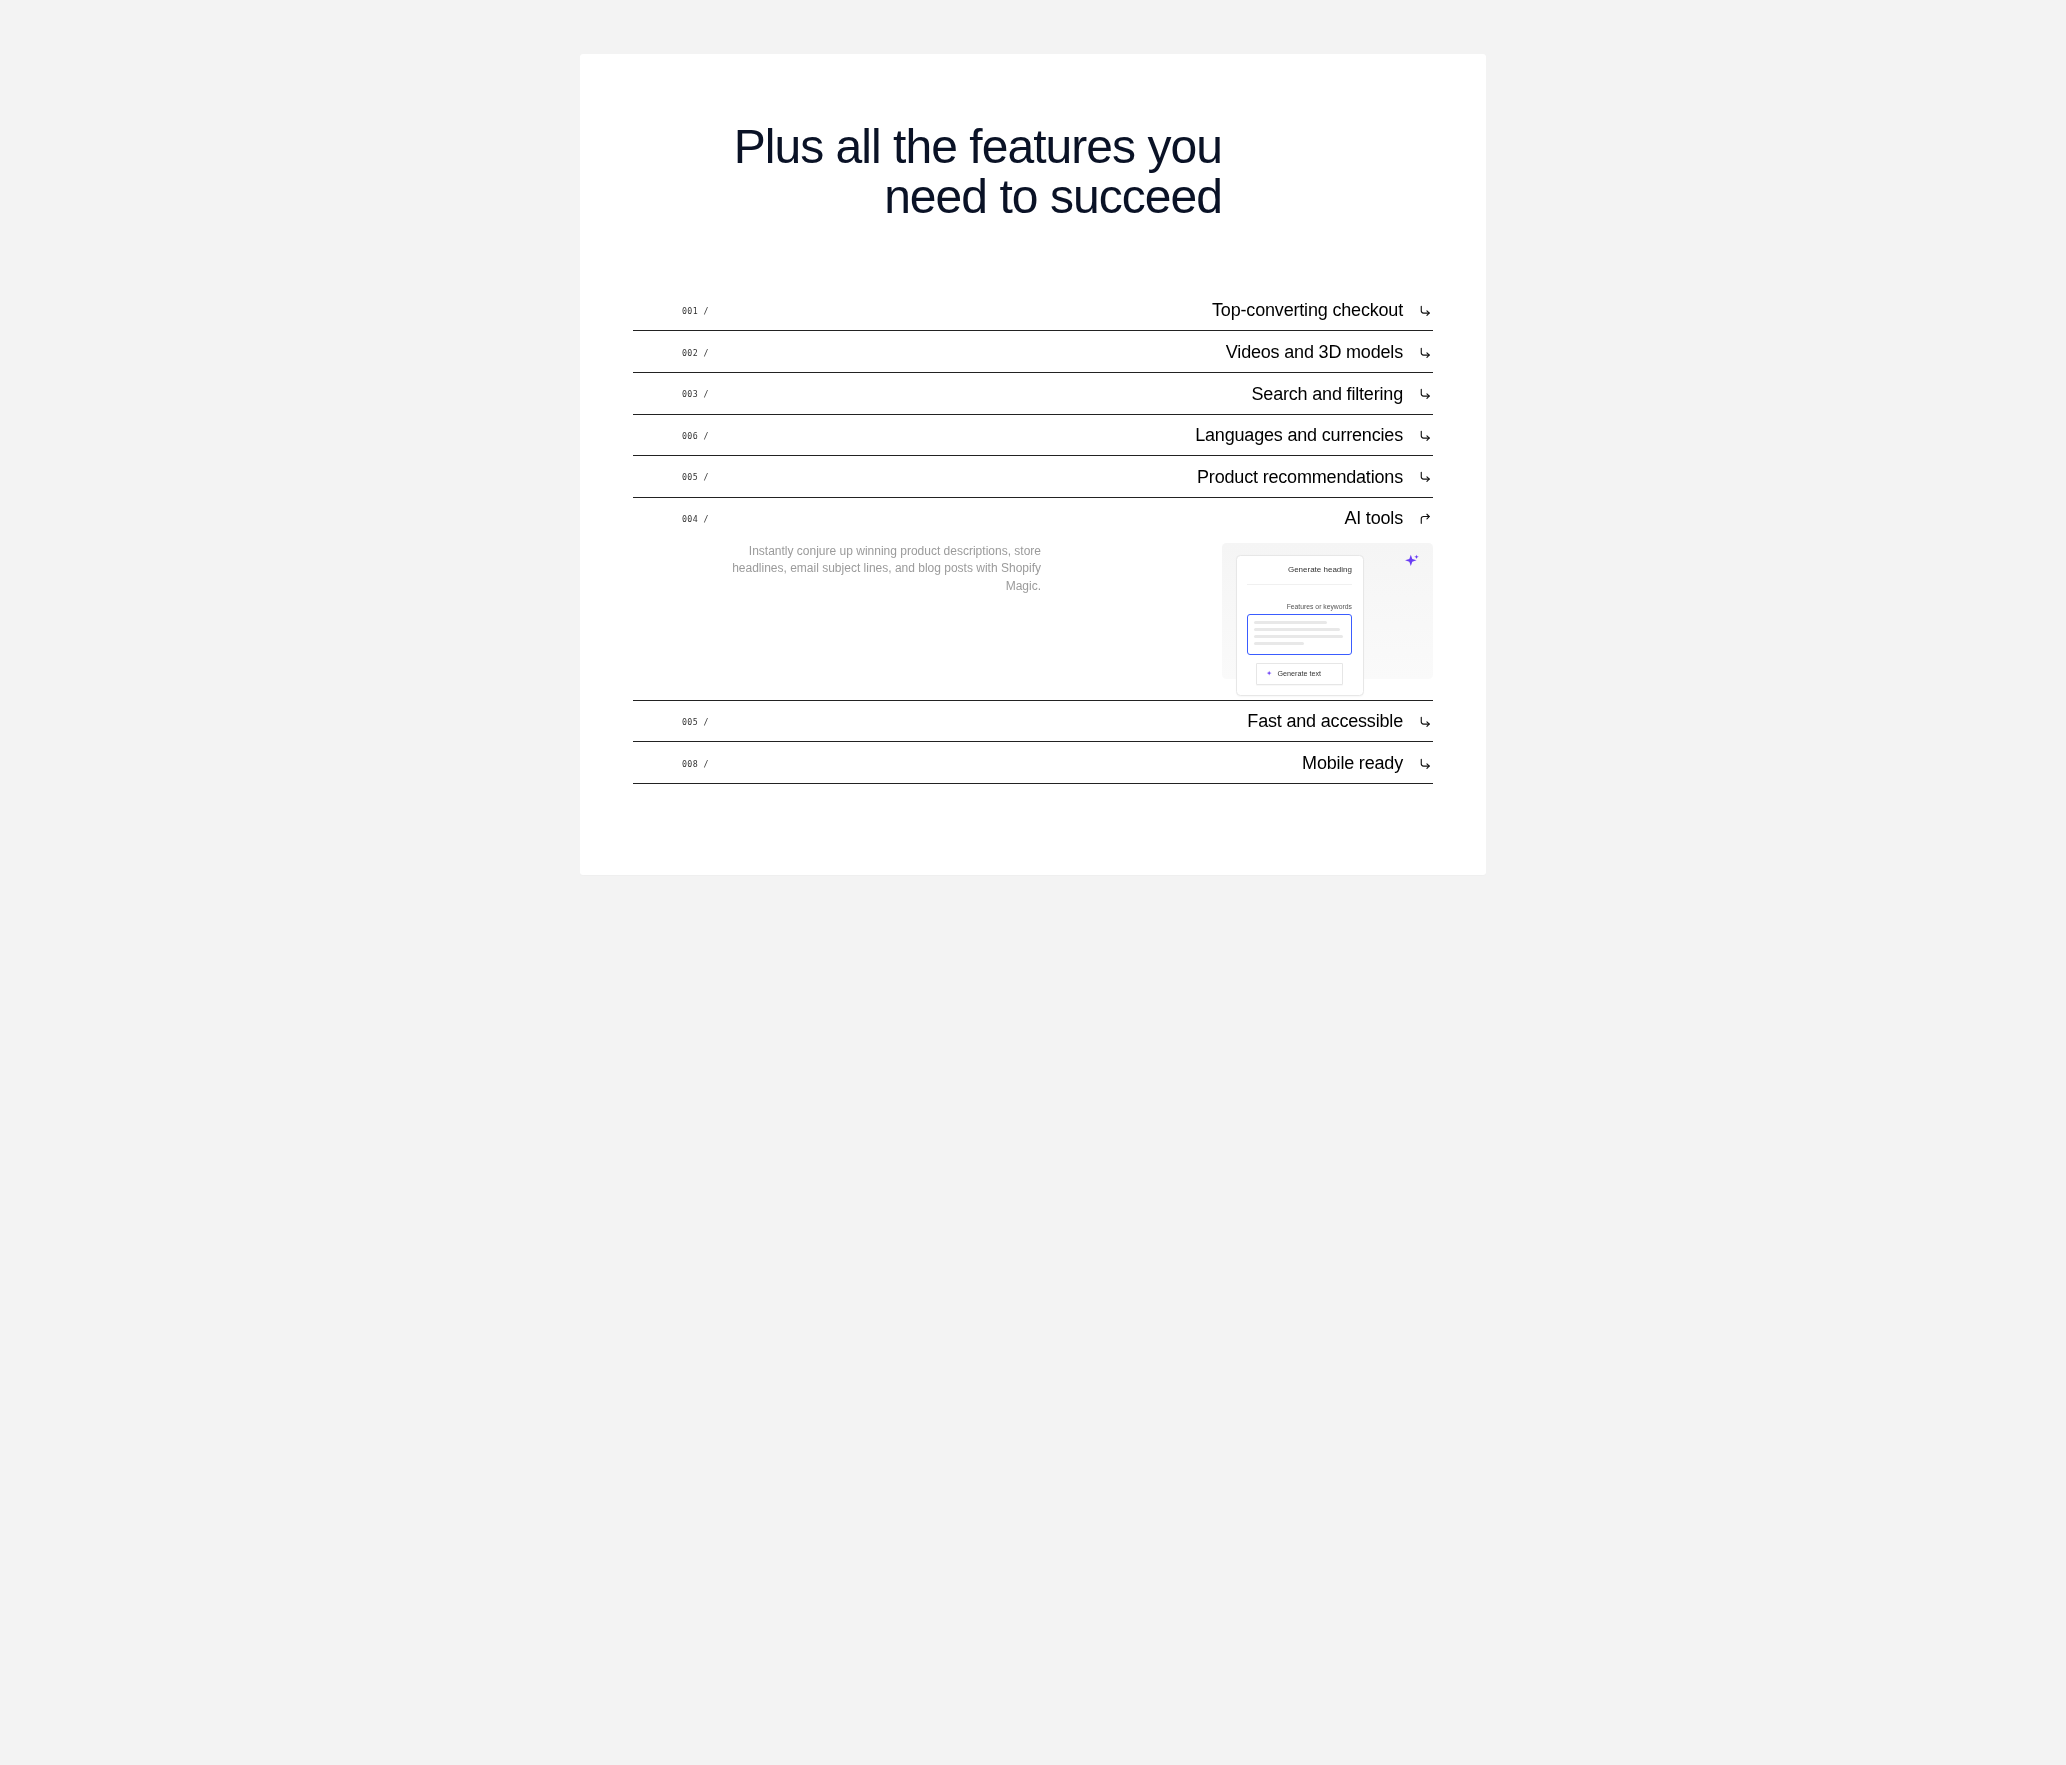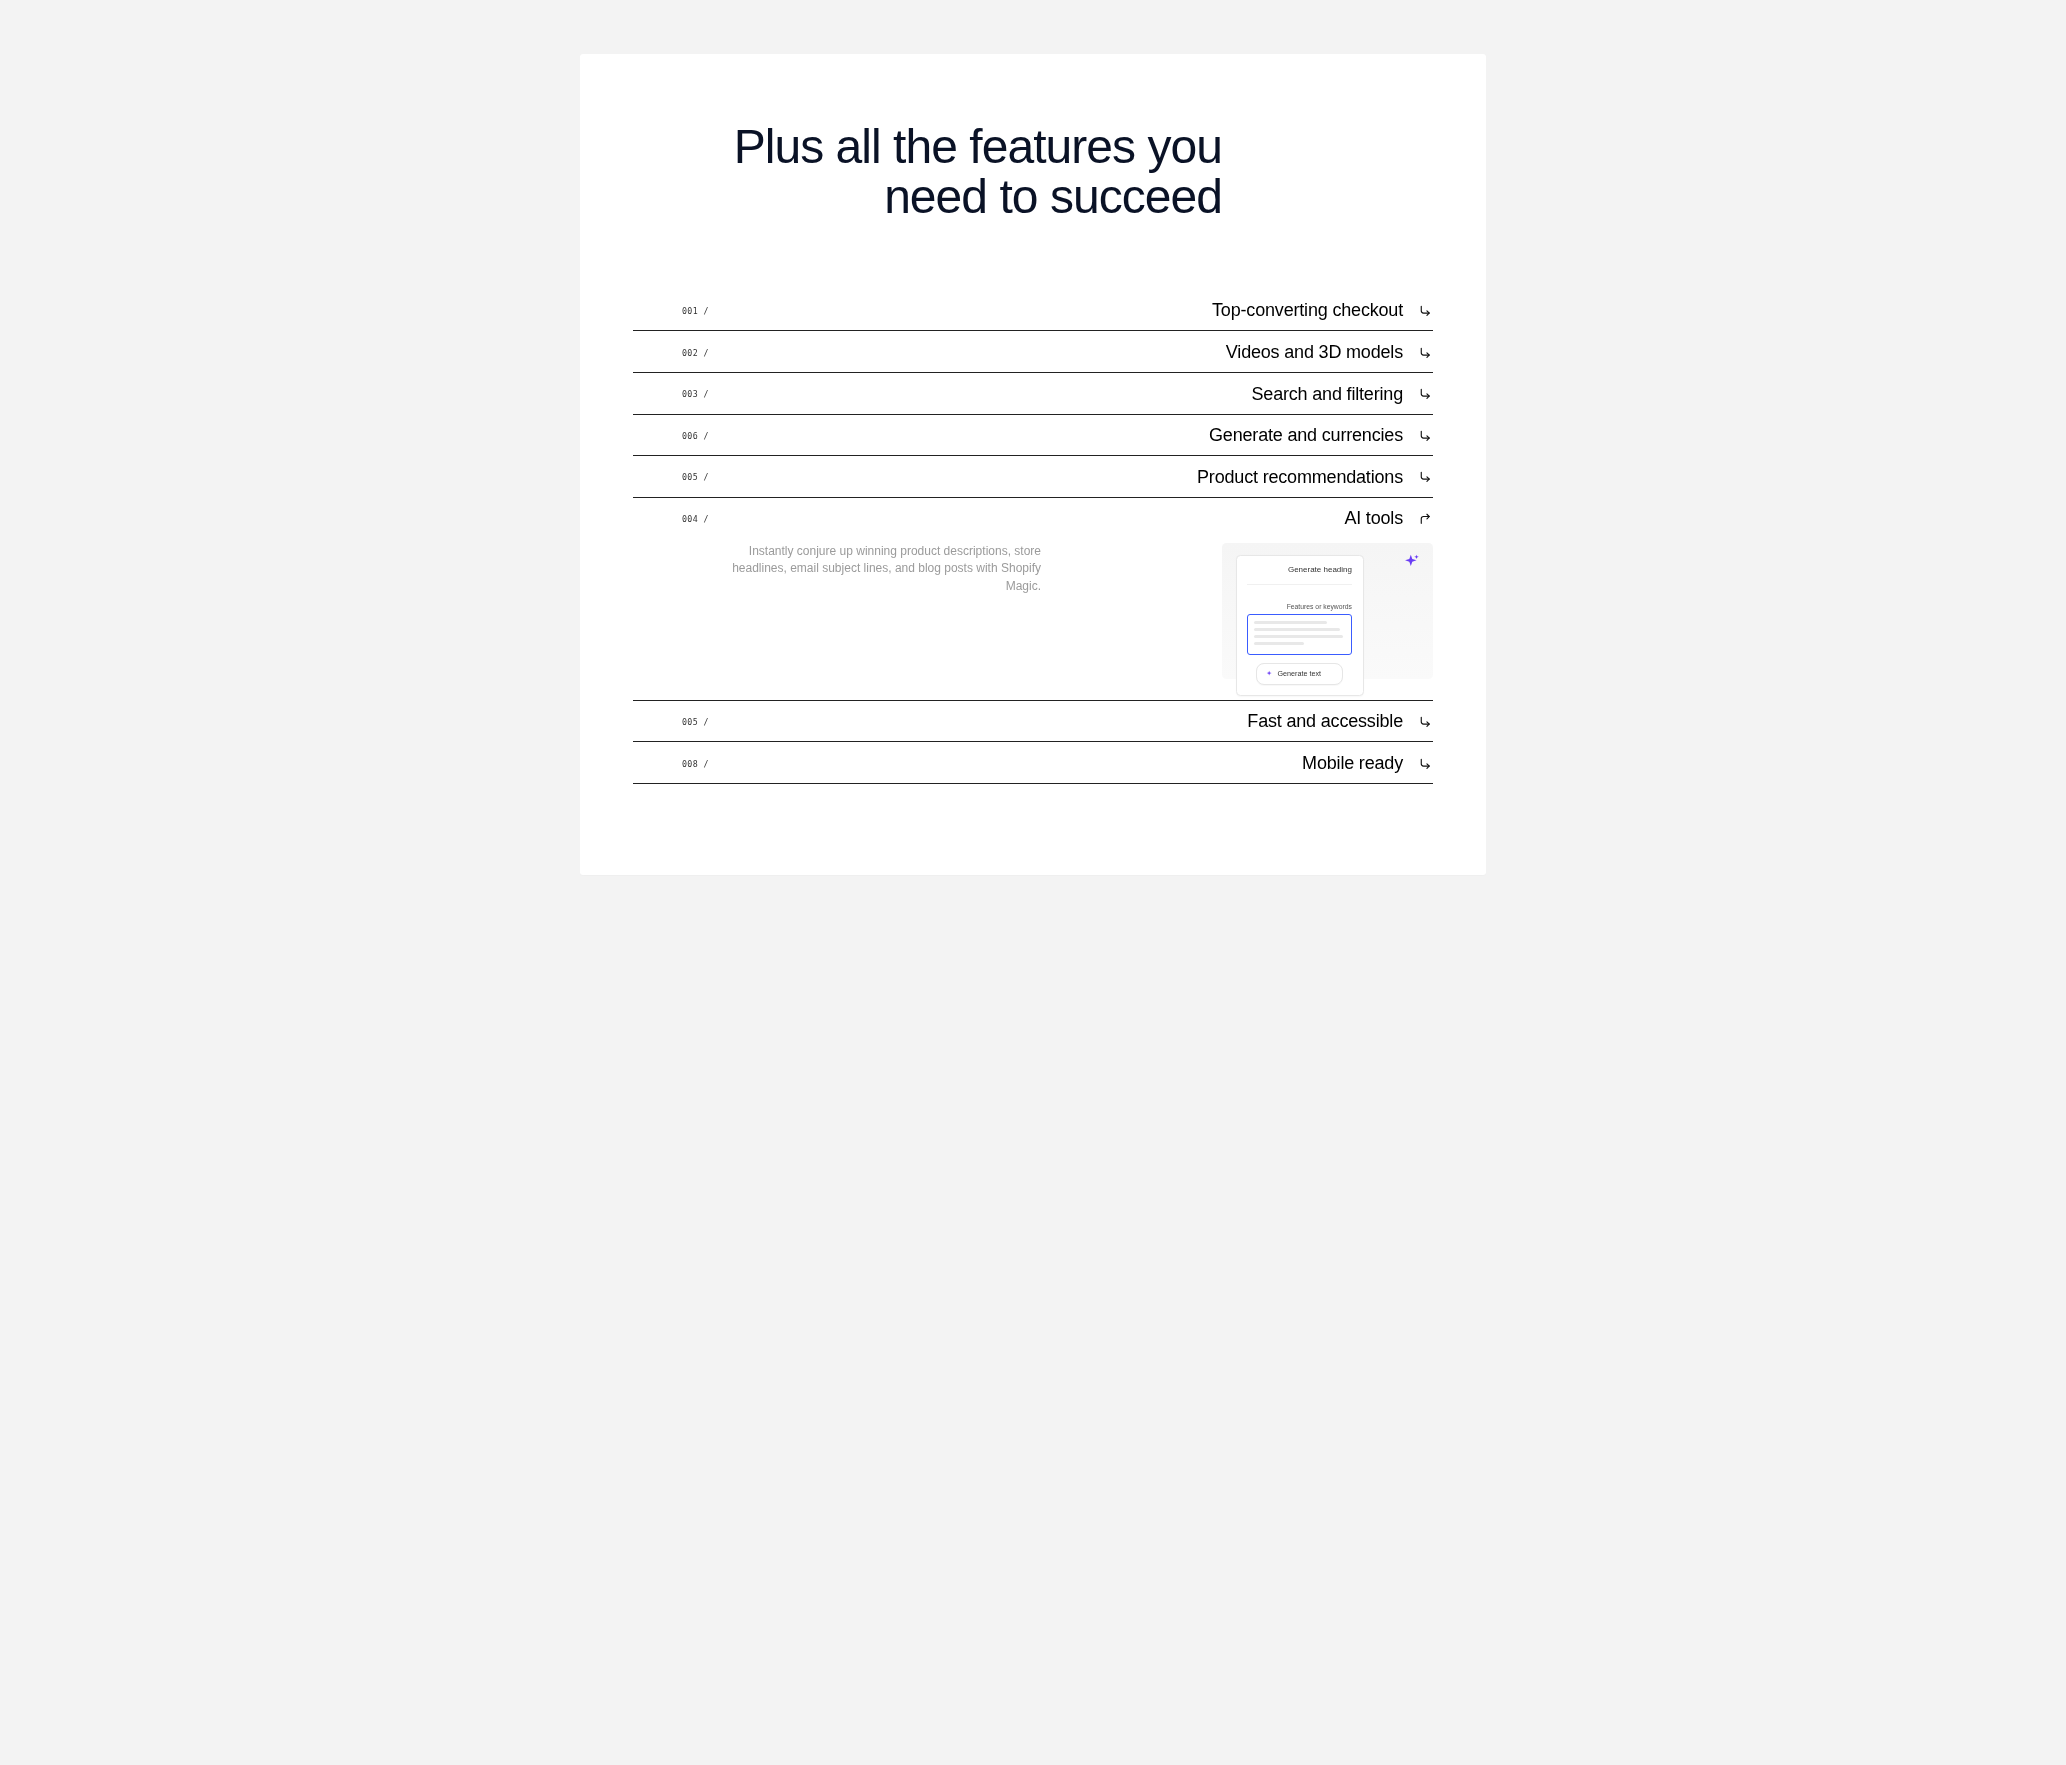--- a/index.html
+++ b/index.html
@@ -114,21 +114,21 @@
       border-radius: 1.5px;
     }
     .ph-line.s1 { width: 80%; }
     .ph-line.s2 { width: 95%; }
     .ph-line.s3 { width: 98%; }
     .ph-line.s4 { width: 55%; }
     .illus-btn {
       margin-top: 7.6px;
       background: #fff;
       border: 0.8px solid #e6e6e6;
-      border-radius: 8px;
+      border-radius: 1px;
       font-size: 7.2px;
       color: #333;
       padding: 5.3px 7.6px;
       display: flex;
       align-items: center;
       gap: 4.5px;
       box-shadow: 0 0.8px 0.8px rgba(0,0,0,0.03);
       width: 87px;
       margin-left: auto; margin-right: auto;
     }
@@ -182,21 +182,21 @@
               <path d="M4 4v8a4 4 0 0 0 4 4h10"></path>
               <path d="M14 12l4 4-4 4"></path>
             </svg>
         </span>
       </div>
     </li>
 
     <li class="acc-item">
       <div class="acc-row">
         <span class="acc-num">006 /</span>
-        <span class="acc-title">Generate and currencies</span>
+        <span class="acc-title">Languages and currencies</span>
         <span class="acc-arrow">
           <svg width="13.6" height="13.6" viewBox="0 0 24 24" fill="none" stroke="currentColor" stroke-width="2" stroke-linecap="round">
               <path d="M4 4v8a4 4 0 0 0 4 4h10"></path>
               <path d="M14 12l4 4-4 4"></path>
             </svg>
         </span>
       </div>
     </li>
 
     <li class="acc-item">

